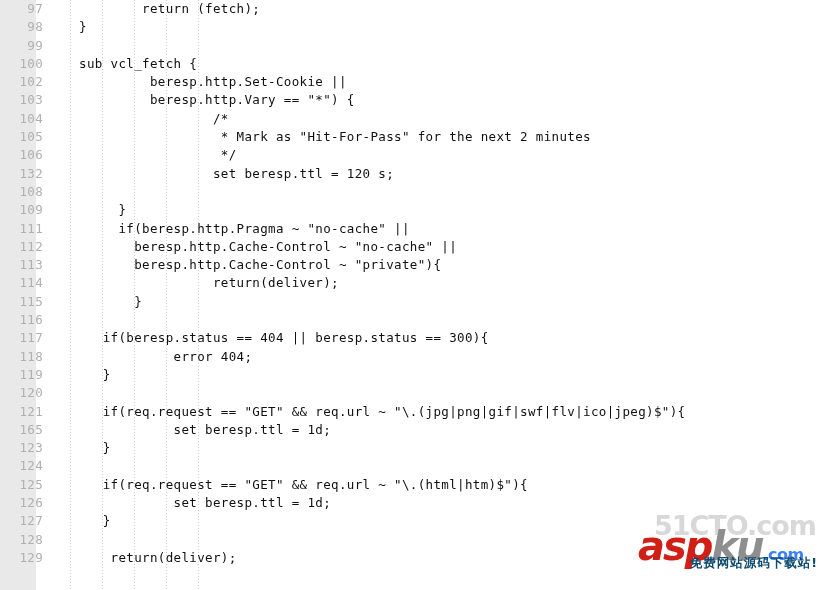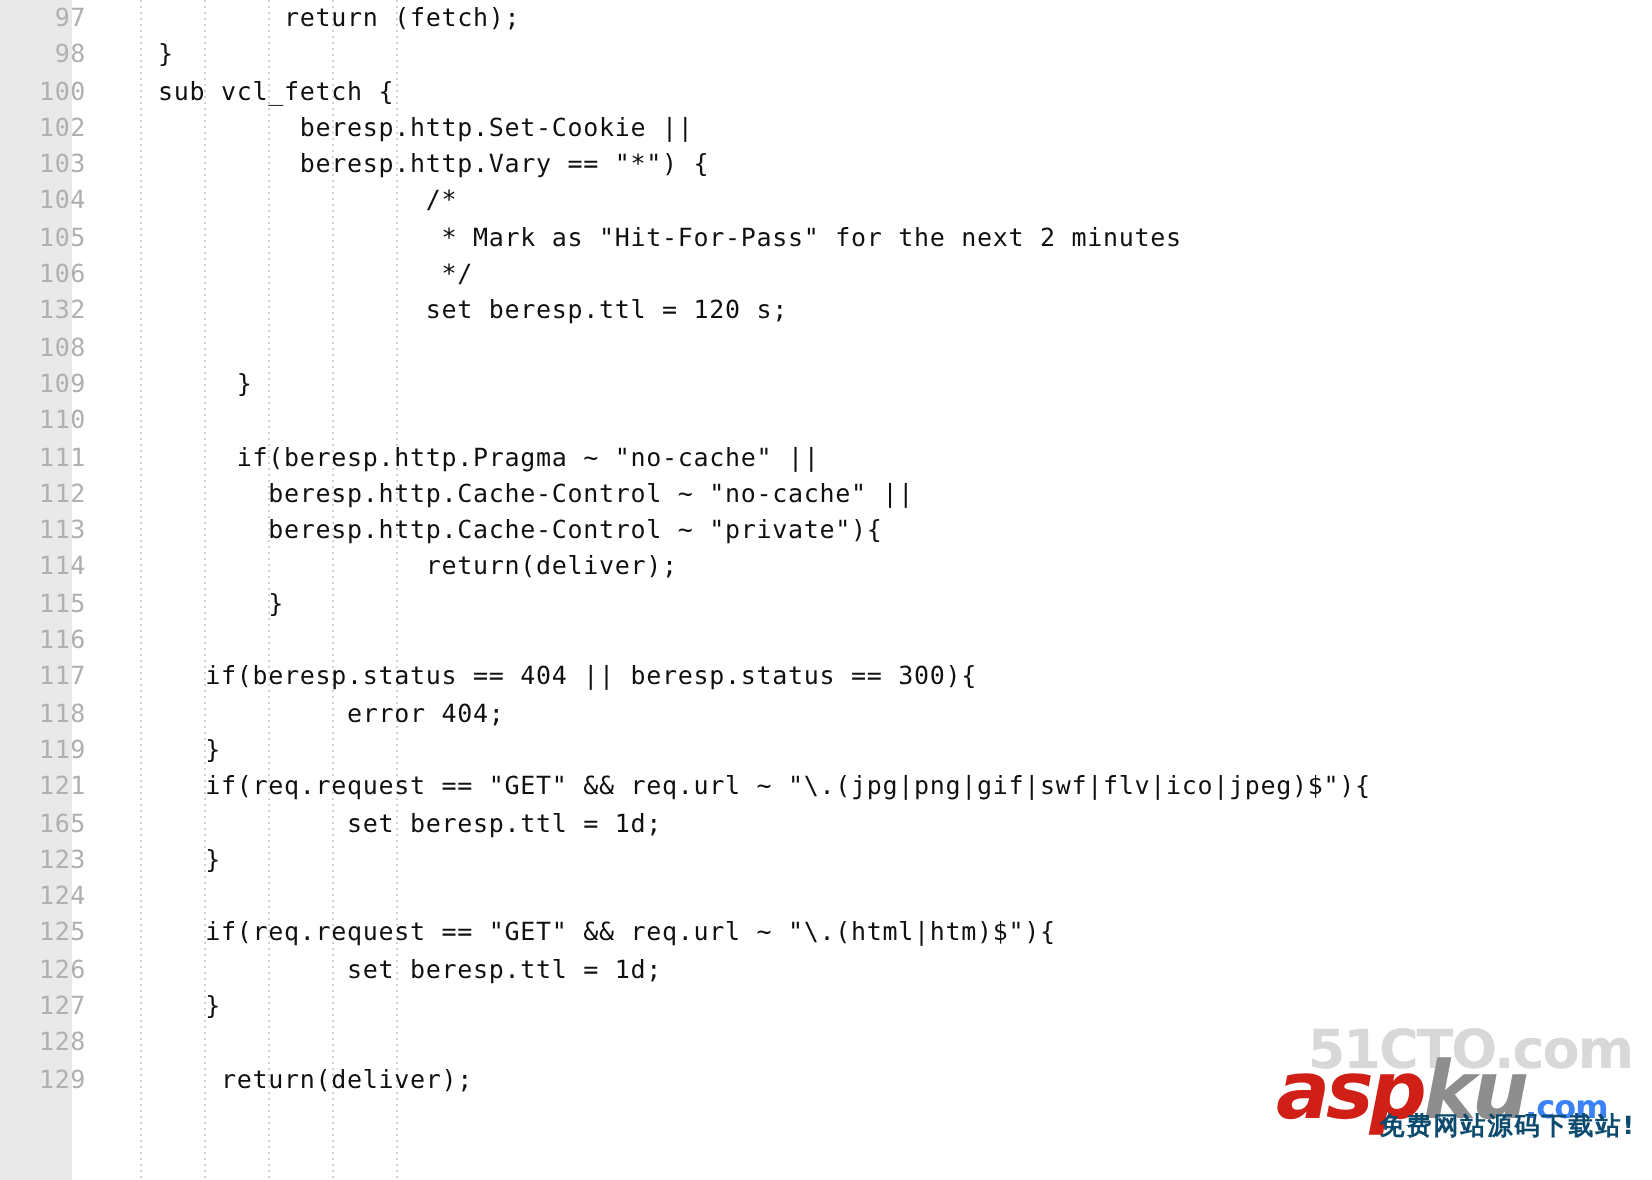--- a/index.html
+++ b/index.html
@@ -166,39 +166,40 @@
       <div class="guide" style="left: 70px;"></div>
       <div class="guide" style="left: 102px;"></div>
       <div class="guide" style="left: 134px;"></div>
       <div class="guide" style="left: 166px;"></div>
       <div class="guide" style="left: 198px;"></div>
     </div>
 
   <div class="code-rows">
       <div class="code-row"><span class="ln">97</span><span class="code-text">        return (fetch);</span></div>
       <div class="code-row"><span class="ln">98</span><span class="code-text">}</span></div>
+      <div class="code-row"><span class="ln">99</span><span class="code-text"></span></div>
       <div class="code-row"><span class="ln">100</span><span class="code-text">sub vcl_fetch {</span></div>
       <div class="code-row"><span class="ln">102</span><span class="code-text">         beresp.http.Set-Cookie ||</span></div>
       <div class="code-row"><span class="ln">103</span><span class="code-text">         beresp.http.Vary == "*") {</span></div>
       <div class="code-row"><span class="ln">104</span><span class="code-text">                 /*</span></div>
       <div class="code-row"><span class="ln">105</span><span class="code-text">                  * Mark as "Hit-For-Pass" for the next 2 minutes</span></div>
       <div class="code-row"><span class="ln">106</span><span class="code-text">                  */</span></div>
       <div class="code-row"><span class="ln">132</span><span class="code-text">                 set beresp.ttl = 120 s;</span></div>
       <div class="code-row"><span class="ln">108</span></div>
       <div class="code-row"><span class="ln">109</span><span class="code-text">     }</span></div>
-      <div class="code-row"><span class="ln">110</span><span class="code-text"></span></div>
       <div class="code-row"><span class="ln">111</span><span class="code-text">     if(beresp.http.Pragma ~ "no-cache" ||</span></div>
       <div class="code-row"><span class="ln">112</span><span class="code-text">       beresp.http.Cache-Control ~ "no-cache" ||</span></div>
       <div class="code-row"><span class="ln">113</span><span class="code-text">       beresp.http.Cache-Control ~ "private"){</span></div>
       <div class="code-row"><span class="ln">114</span><span class="code-text">                 return(deliver);</span></div>
       <div class="code-row"><span class="ln">115</span><span class="code-text">       }</span></div>
       <div class="code-row"><span class="ln">116</span><span class="code-text"></span></div>
       <div class="code-row"><span class="ln">117</span><span class="code-text">   if(beresp.status == 404 || beresp.status == 300){</span></div>
       <div class="code-row"><span class="ln">118</span><span class="code-text">            error 404;</span></div>
       <div class="code-row"><span class="ln">119</span><span class="code-text">   }</span></div>
+      <div class="code-row"><span class="ln">120</span><span class="code-text"></span></div>
       <div class="code-row"><span class="ln">121</span><span class="code-text">   if(req.request == "GET" &amp;&amp; req.url ~ "\.(jpg|png|gif|swf|flv|ico|jpeg)$"){</span></div>
       <div class="code-row"><span class="ln">165</span><span class="code-text">            set beresp.ttl = 1d;</span></div>
       <div class="code-row"><span class="ln">123</span><span class="code-text">   }</span></div>
       <div class="code-row"><span class="ln">124</span><span class="code-text"></span></div>
       <div class="code-row"><span class="ln">125</span><span class="code-text">   if(req.request == "GET" &amp;&amp; req.url ~ "\.(html|htm)$"){</span></div>
       <div class="code-row"><span class="ln">126</span><span class="code-text">            set beresp.ttl = 1d;</span></div>
       <div class="code-row"><span class="ln">127</span><span class="code-text">   }</span></div>
       <div class="code-row"><span class="ln">128</span><span class="code-text"></span></div>
       <div class="code-row"><span class="ln">129</span><span class="code-text">    return(deliver);</span></div>
     </div>

